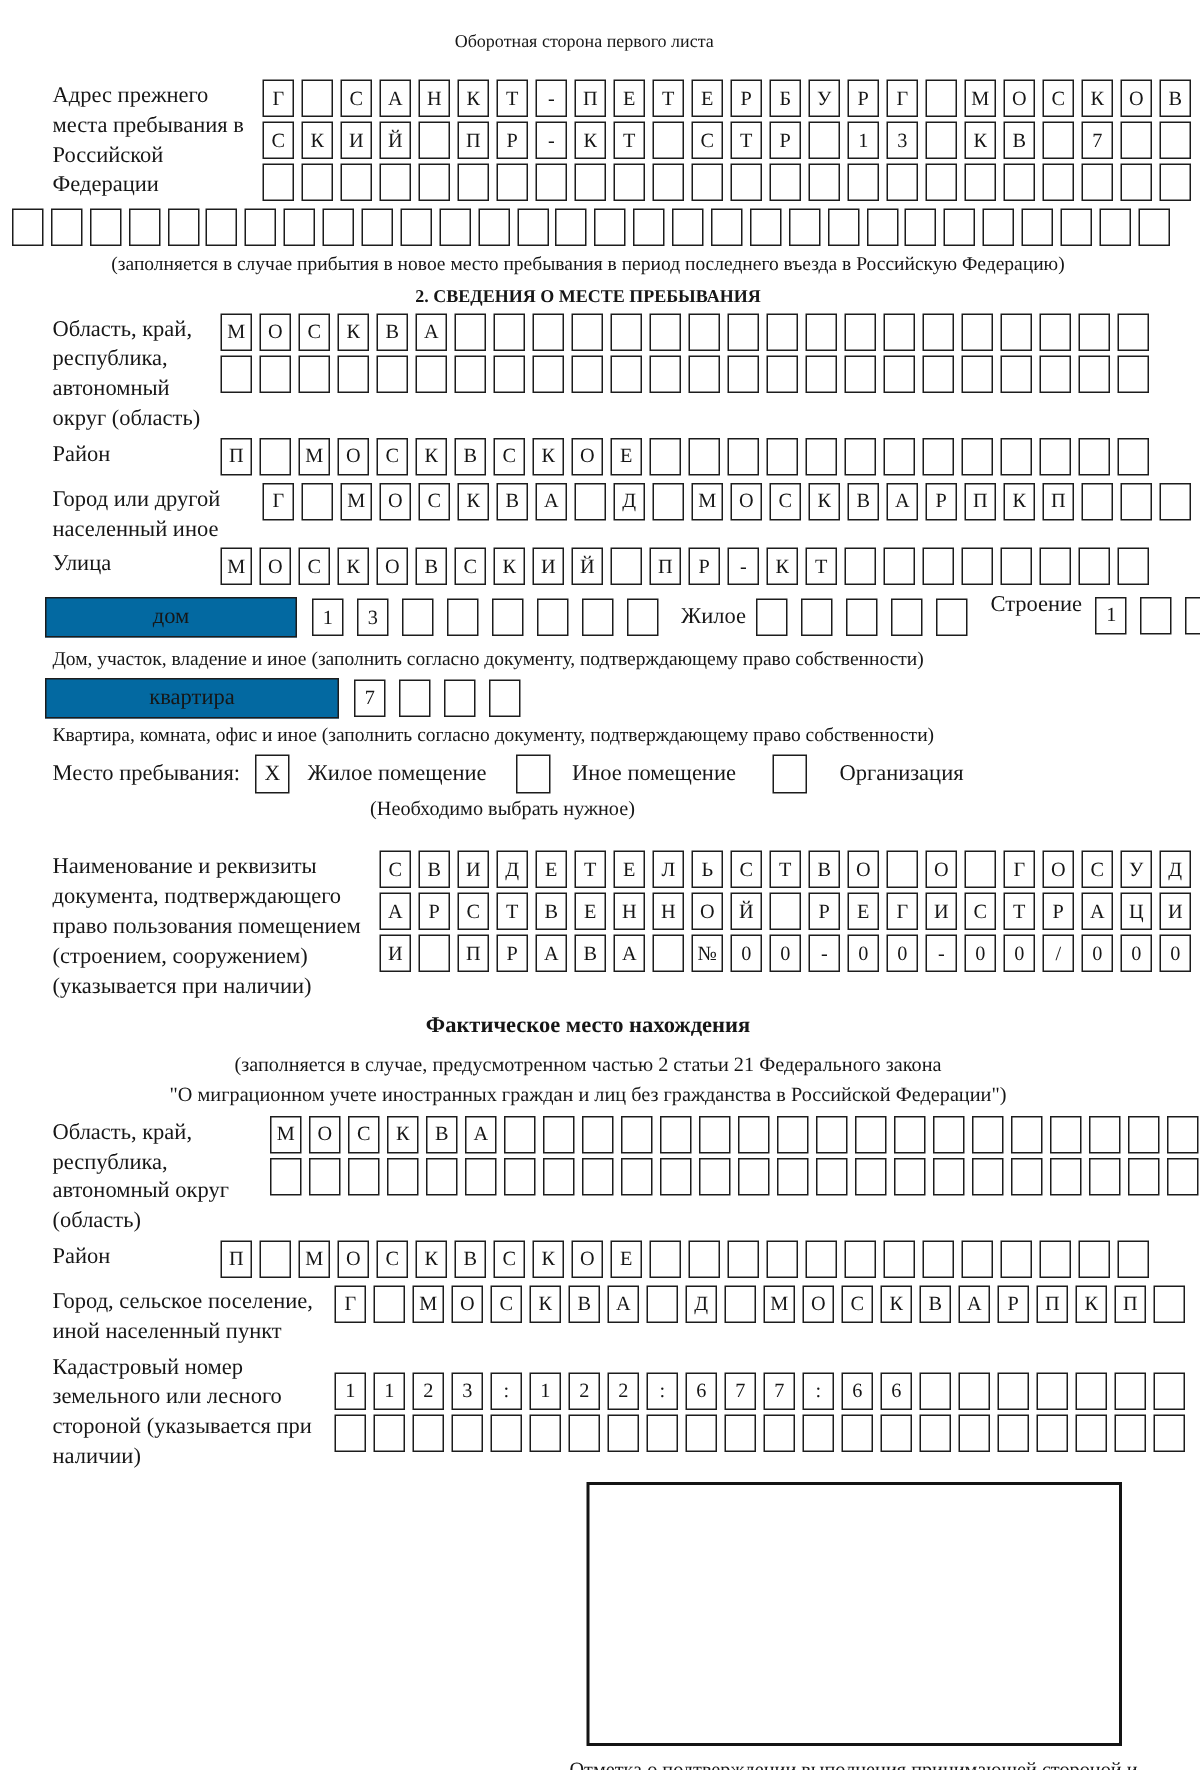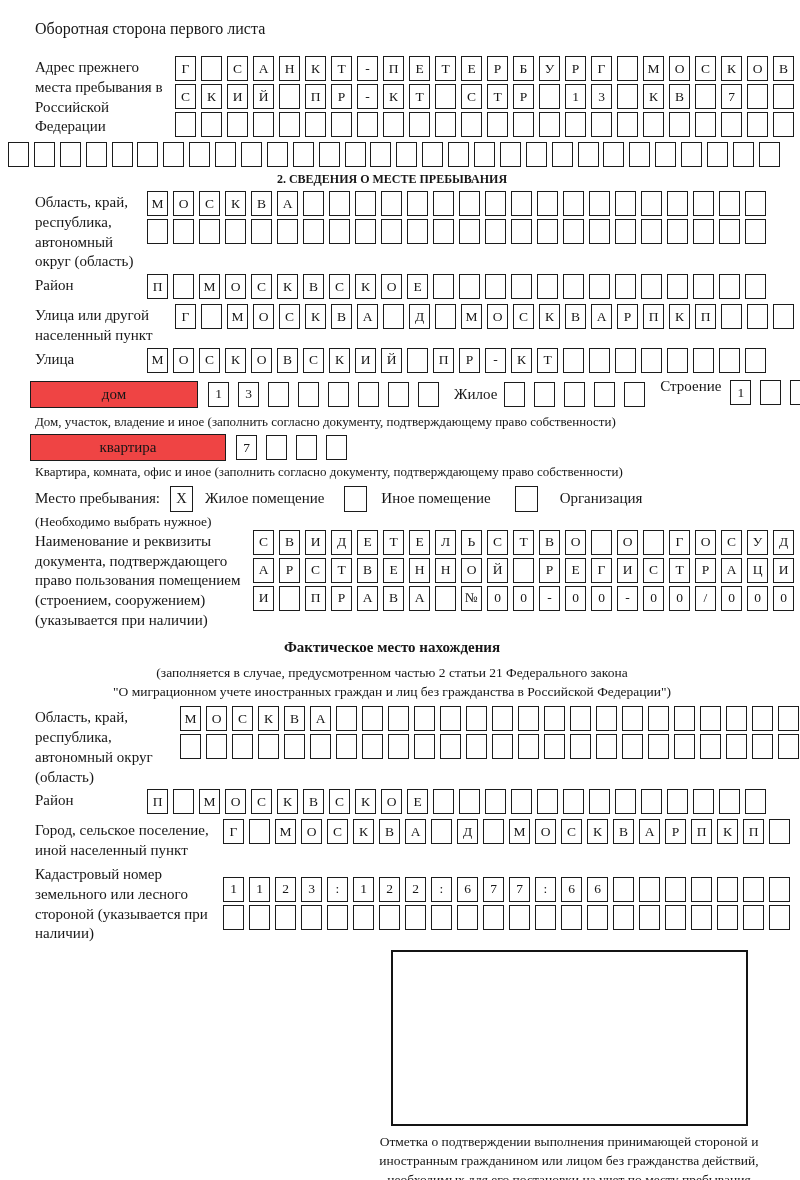--- a/index.html
+++ b/index.html
@@ -1,45 +1,45 @@
 <!DOCTYPE html>
 <html><head>
 <meta charset="utf-8">
 <style>
   html,body{margin:0;padding:0;background:#e8e8e8;}
   .page{
     width:800px;height:1180px;box-sizing:border-box;background:#ffffff;
     font-family:"Liberation Serif", serif;color:#161616;
     padding:6px 10px 0 35px;overflow:hidden;position:relative;margin:0 auto;
   }
-  .hdr{font-size:16px;text-align:left;padding-right:46px;margin:14px 0 18px 0;}
+  .hdr{font-size:12px;text-align:center;padding-right:46px;margin:14px 0 18px 0;}
   .center-wrap{width:758px;margin-left:-22px;text-align:center;}
   .field{display:flex;margin-bottom:2px;}
   .flabel{font-size:15px;line-height:1.32;flex:none;padding-top:2px;}
   .lw1{width:140px}.lw2{width:112px}.lw3{width:140px}.lw4{width:218px}.lw5{width:145px}.lw6{width:188px}
   .rows{display:flex;flex-direction:column;}
   .cellrow{display:flex;height:25px;margin-bottom:3px;}
   .cell{
     flex:none;width:21px;height:25px;box-sizing:border-box;border:1.7px solid #1c1c1c;
     margin-right:5px;display:flex;align-items:center;justify-content:center;
     font-size:13.5px;background:#fff;
   }
   .sparse .cell{margin-right:9px;}
   .fullrow{margin-left:-27px;margin-top:1px;}
   .fullrow .cell{margin-right:4.9px;}
   .caption{font-size:13px;line-height:1.35;}
   .cap-center{text-align:center;margin:1px 0 3px 0;}
   .sec-title{font-size:12px;font-weight:bold;margin:5px 0 4px 0;}
   .inline-row{display:flex;align-items:center;margin-bottom:2px;}
   .longbox{box-sizing:border-box;border:1.7px solid #1c1c1c;height:27px;flex:none;
-    display:flex;align-items:center;justify-content:center;font-size:15px;background:#ef4444;}
+    display:flex;align-items:center;justify-content:center;font-size:15px;background:#0369a1;}
   .mid-label{font-size:15px;flex:none;}
   .chk{flex:none;width:23px;height:26px;box-sizing:border-box;border:1.7px solid #1c1c1c;
     display:flex;align-items:center;justify-content:center;font-size:14.5px;background:#fff;}
-  .note-center{width:600px;text-align:left;font-size:13.5px;margin:1px 0 0 0;}
+  .note-center{width:600px;text-align:center;font-size:13.5px;margin:1px 0 20px 0;}
   .fact-title{font-size:15px;font-weight:bold;margin:8px 0 7px 0;}
   .fact-cap{font-size:13.5px;line-height:1.42;}
   .stampbox{width:357px;height:176px;box-sizing:border-box;border:2.2px solid #141414;
     margin:6px 0 0 356px;background:#fff;}
   .stamp-cap{width:452px;margin:6px 0 0 308px;text-align:center;font-size:13.5px;line-height:1.42;}
   .mt14{margin-top:14px;}
 </style>
 </head>
 <body>
 
@@ -155,20 +155,23 @@
       <span class="cell"></span>
       <span class="cell"></span>
       <span class="cell"></span>
       <span class="cell"></span>
       <span class="cell"></span>
       <span class="cell"></span>
       <span class="cell"></span>
       <span class="cell"></span>
       <span class="cell"></span>
     </div>
+  <div class="center-wrap">
+    <div class="caption cap-center">(заполняется в случае прибытия в новое место пребывания в период последнего въезда в Российскую Федерацию)</div>
+  </div>
 
   <div class="center-wrap">
     <div class="sec-title">2. СВЕДЕНИЯ О МЕСТЕ ПРЕБЫВАНИЯ</div>
   </div>
 
   <div class="field">
     <div class="flabel lw2">Область, край, республика, автономный округ (область)</div>
     <div class="rows">
       <div class="cellrow">
           <span class="cell">М</span>
@@ -249,21 +252,21 @@
         <span class="cell"></span>
         <span class="cell"></span>
         <span class="cell"></span>
         <span class="cell"></span>
         <span class="cell"></span>
         <span class="cell"></span>
       </div>
   </div>
 
   <div class="field">
-    <div class="flabel lw3">Улица или другой населенный пункт</div>
+    <div class="flabel lw3">Город или другой населенный иное</div>
     <div class="cellrow">
         <span class="cell">Г</span>
         <span class="cell"></span>
         <span class="cell">М</span>
         <span class="cell">О</span>
         <span class="cell">С</span>
         <span class="cell">К</span>
         <span class="cell">В</span>
         <span class="cell">А</span>
         <span class="cell"></span>

